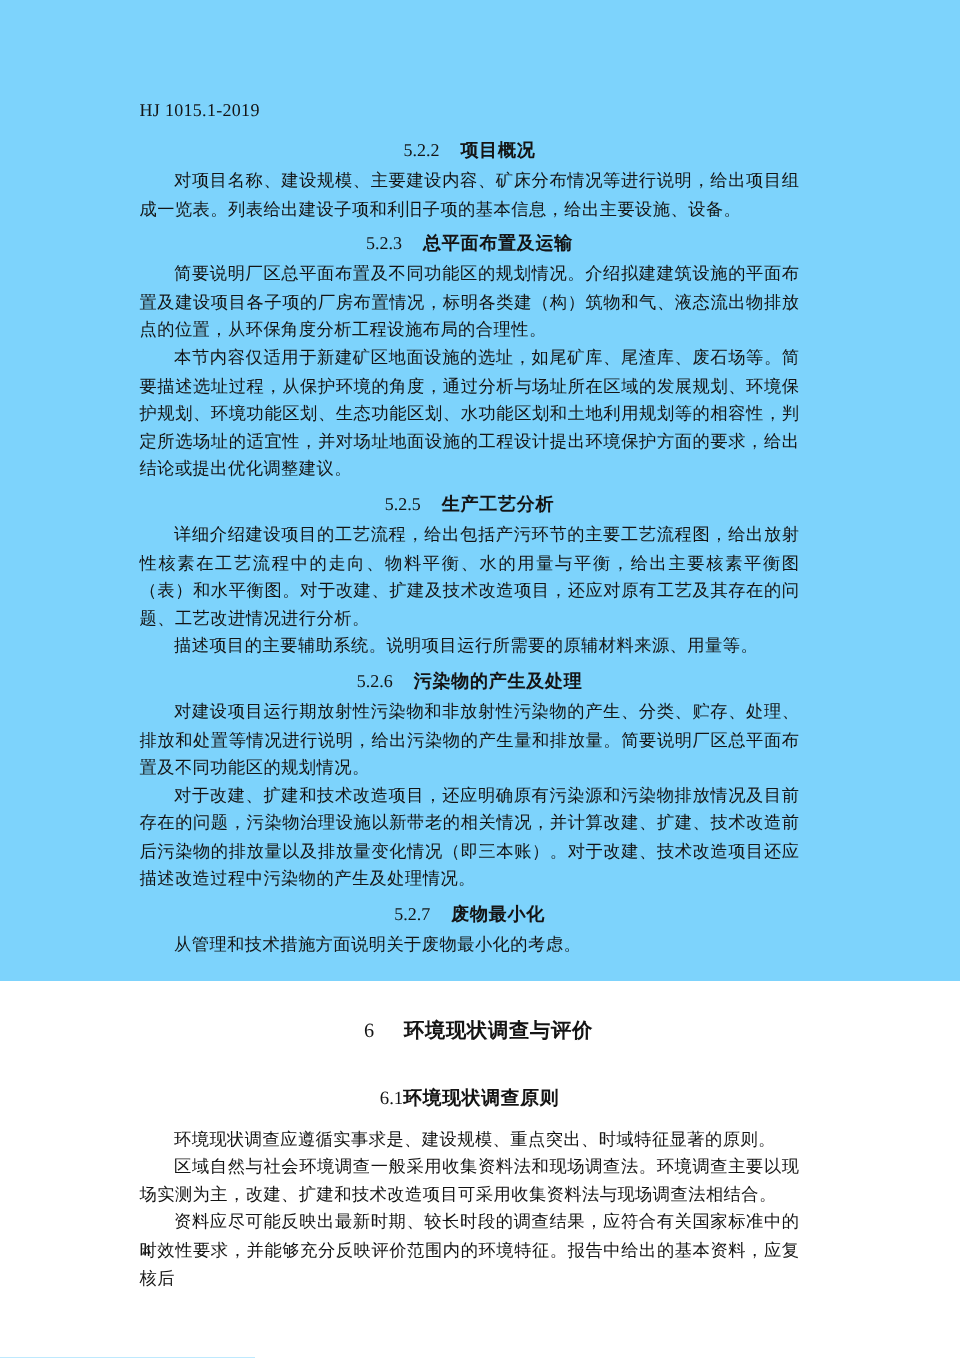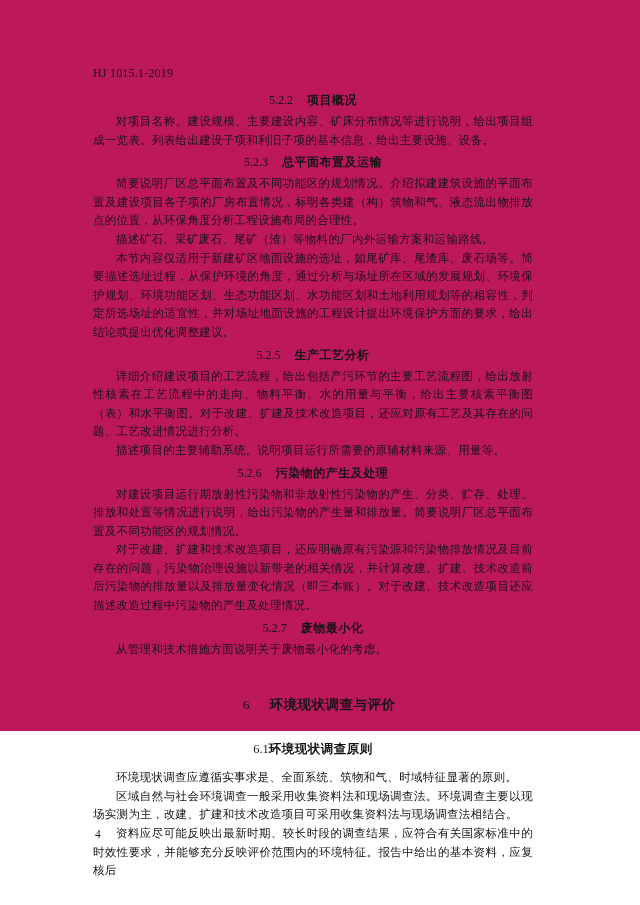--- a/index.html
+++ b/index.html
@@ -5,22 +5,22 @@
   * { margin:0; padding:0; box-sizing:border-box; }
   html,body { width:640px; height:905px; }
   body {
     background:#ffffff;
     font-family:"Liberation Serif","DejaVu Serif",serif;
     color:#141414;
     overflow:hidden;
   }
   .page {
     position:relative;
-    width:640px; height:731px;
-    background:#be185d;
+    width:640px; height:654px;
+    background:#7dd3fc;
   }
   .content {
     position:absolute;
     left:93px; top:66px;
     width:440px;
   }
   .doc-code {
     font-size:12px;
     line-height:15px;
     margin-bottom:10px;
@@ -69,31 +69,30 @@
 <body>
 
 <div class="page">
   <div class="content">
     <div class="doc-code">HJ 1015.1-2019</div>
     <main id="sections">
         <div class="h3"><span class="sec-num">5.2.2</span><span class="sec-title">项目概况</span></div>
         <p class="para">对项目名称、建设规模、主要建设内容、矿床分布情况等进行说明，给出项目组成一览表。列表给出建设子项和利旧子项的基本信息，给出主要设施、设备。</p>
         <div class="h3"><span class="sec-num">5.2.3</span><span class="sec-title">总平面布置及运输</span></div>
         <p class="para">简要说明厂区总平面布置及不同功能区的规划情况。介绍拟建建筑设施的平面布置及建设项目各子项的厂房布置情况，标明各类建（构）筑物和气、液态流出物排放点的位置，从环保角度分析工程设施布局的合理性。</p>
-        <p class="para">描述矿石、采矿废石、尾矿（渣）等物料的厂内外运输方案和运输路线。</p>
         <p class="para">本节内容仅适用于新建矿区地面设施的选址，如尾矿库、尾渣库、废石场等。简要描述选址过程，从保护环境的角度，通过分析与场址所在区域的发展规划、环境保护规划、环境功能区划、生态功能区划、水功能区划和土地利用规划等的相容性，判定所选场址的适宜性，并对场址地面设施的工程设计提出环境保护方面的要求，给出结论或提出优化调整建议。</p>
         <div class="h3"><span class="sec-num">5.2.5</span><span class="sec-title">生产工艺分析</span></div>
         <p class="para">详细介绍建设项目的工艺流程，给出包括产污环节的主要工艺流程图，给出放射性核素在工艺流程中的走向、物料平衡、水的用量与平衡，给出主要核素平衡图（表）和水平衡图。对于改建、扩建及技术改造项目，还应对原有工艺及其存在的问题、工艺改进情况进行分析。</p>
         <p class="para">描述项目的主要辅助系统。说明项目运行所需要的原辅材料来源、用量等。</p>
         <div class="h3"><span class="sec-num">5.2.6</span><span class="sec-title">污染物的产生及处理</span></div>
         <p class="para">对建设项目运行期放射性污染物和非放射性污染物的产生、分类、贮存、处理、排放和处置等情况进行说明，给出污染物的产生量和排放量。简要说明厂区总平面布置及不同功能区的规划情况。</p>
         <p class="para">对于改建、扩建和技术改造项目，还应明确原有污染源和污染物排放情况及目前存在的问题，污染物治理设施以新带老的相关情况，并计算改建、扩建、技术改造前后污染物的排放量以及排放量变化情况（即三本账）。对于改建、技术改造项目还应描述改造过程中污染物的产生及处理情况。</p>
         <div class="h3"><span class="sec-num">5.2.7</span><span class="sec-title">废物最小化</span></div>
         <p class="para">从管理和技术措施方面说明关于废物最小化的考虑。</p>
         <div class="h1"><span class="sec-num">6</span><span class="sec-title">环境现状调查与评价</span></div>
         <div class="h2"><span class="sec-num">6.1</span><span class="sec-title">环境现状调查原则</span></div>
-        <p class="para">环境现状调查应遵循实事求是、全面系统、筑物和气、时域特征显著的原则。</p>
+        <p class="para">环境现状调查应遵循实事求是、建设规模、重点突出、时域特征显著的原则。</p>
         <p class="para">区域自然与社会环境调查一般采用收集资料法和现场调查法。环境调查主要以现场实测为主，改建、扩建和技术改造项目可采用收集资料法与现场调查法相结合。</p>
         <p class="para">资料应尽可能反映出最新时期、较长时段的调查结果，应符合有关国家标准中的时效性要求，并能够充分反映评价范围内的环境特征。报告中给出的基本资料，应复核后</p>
       </main>
   </div>
   <div class="page-num">4</div>
 </div>
 
 </body></html>

